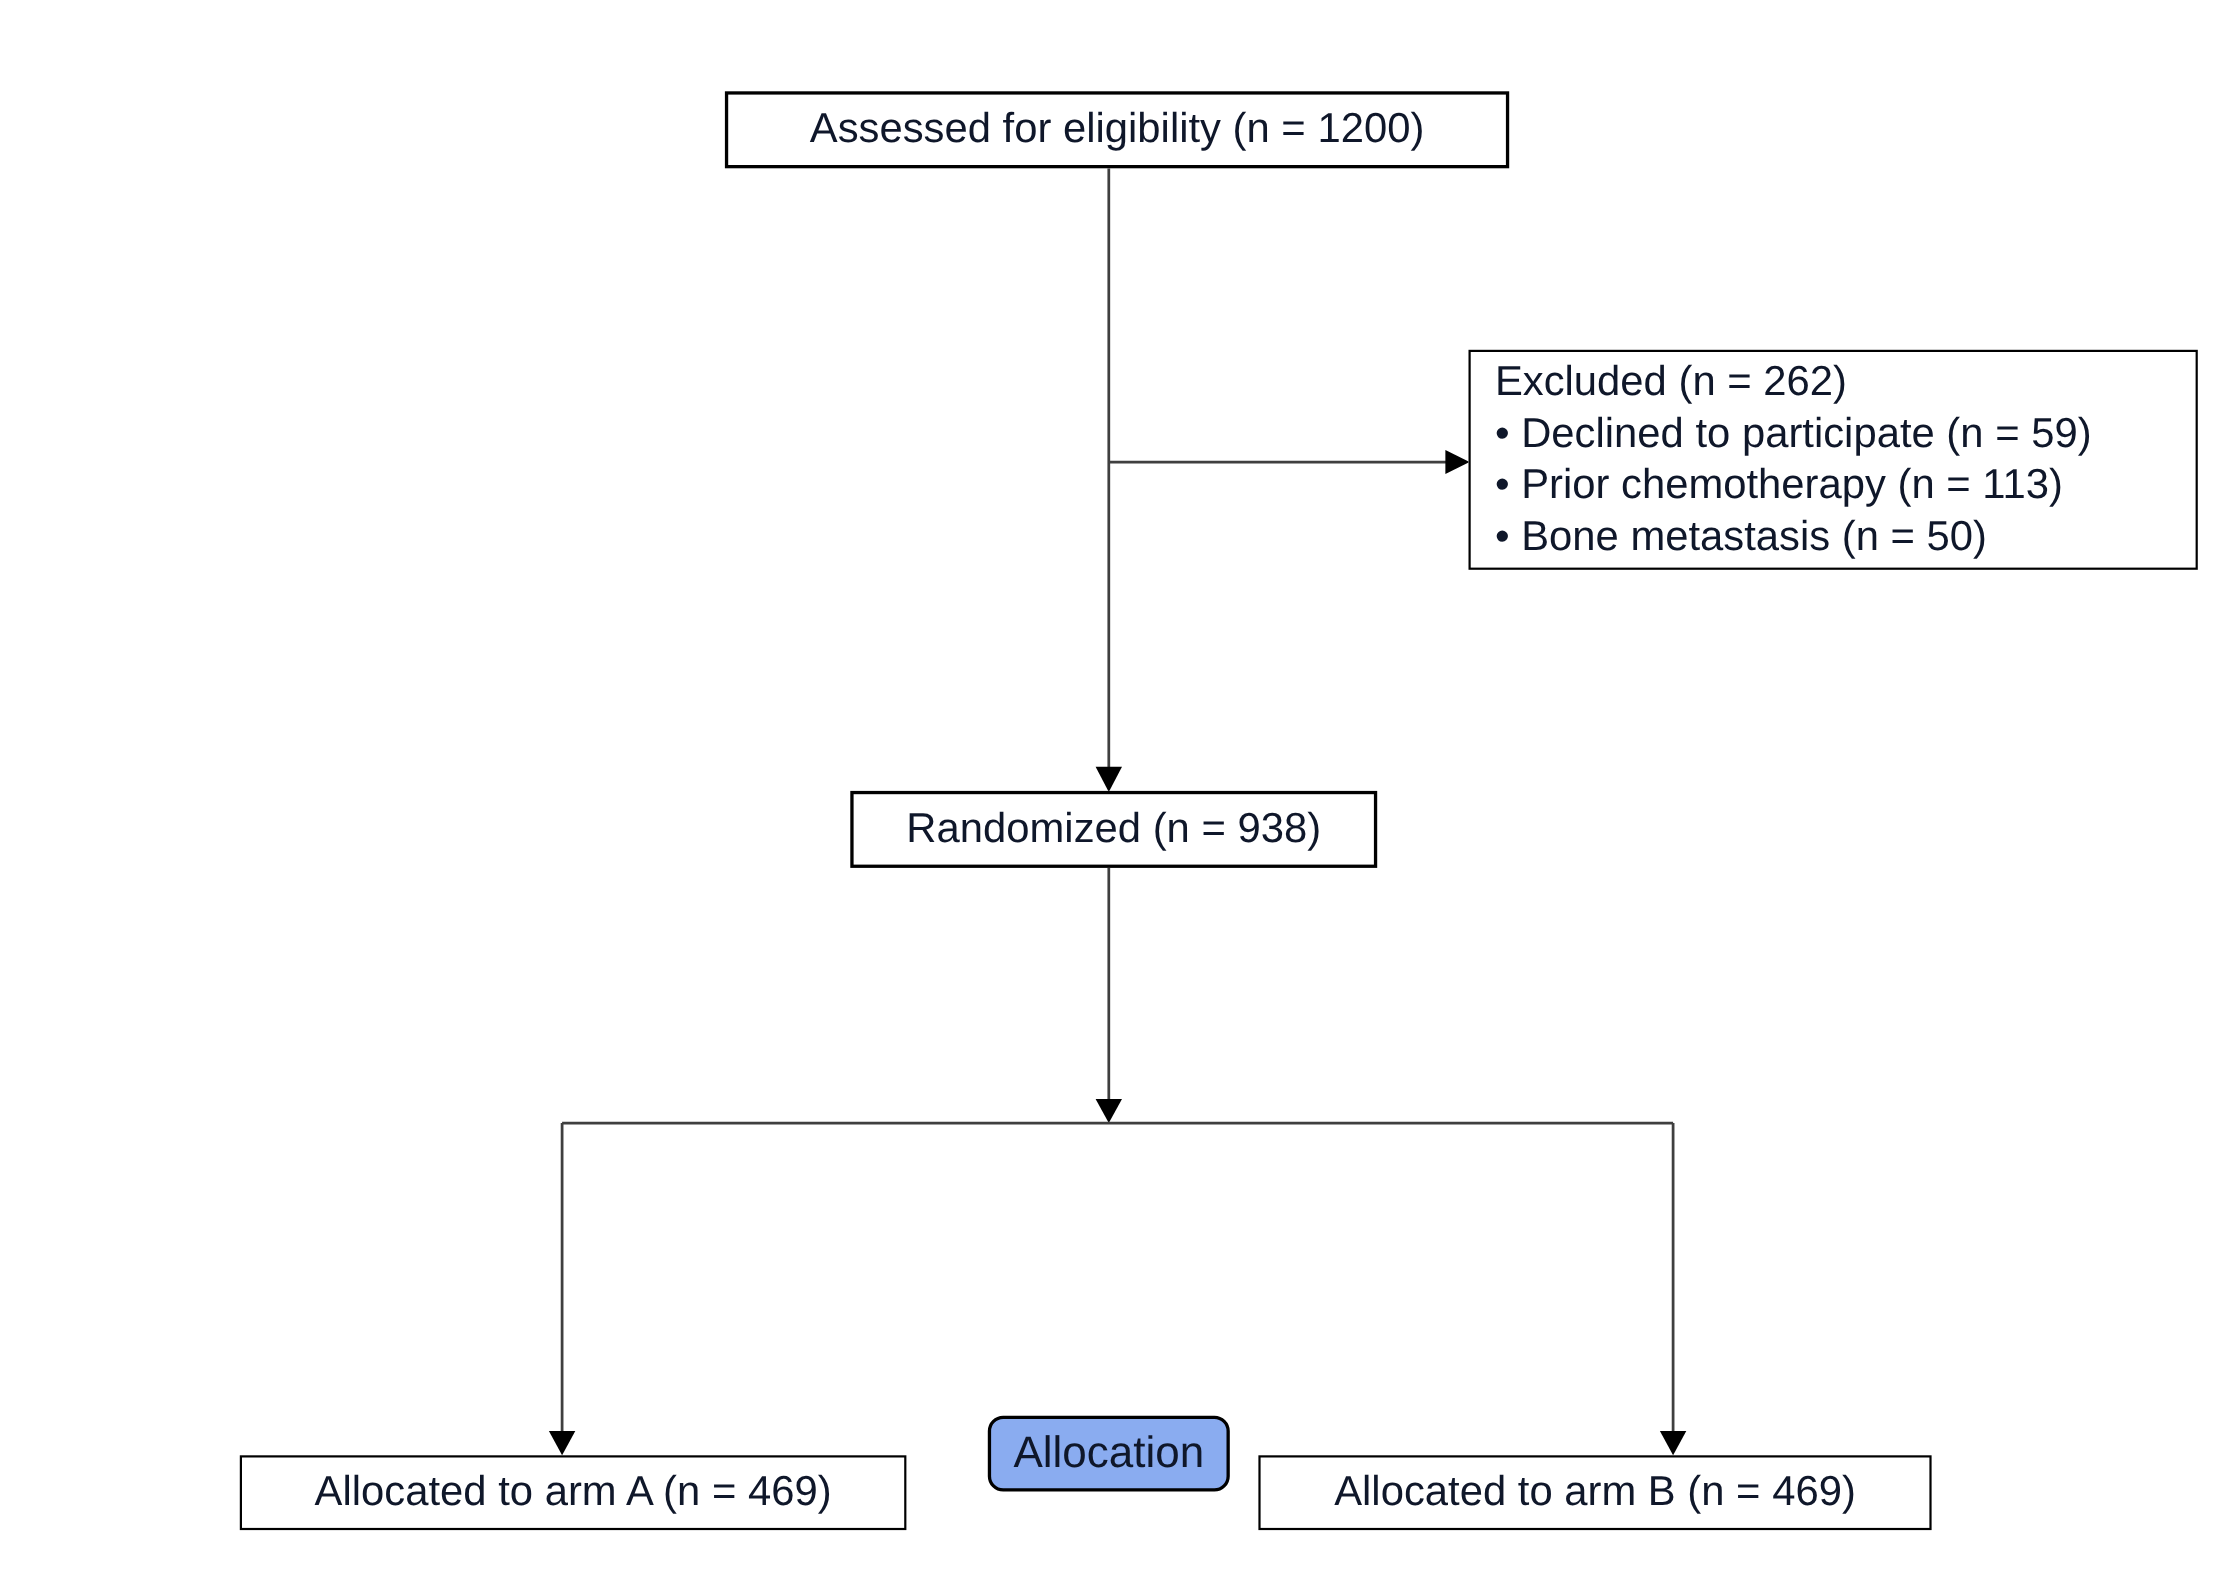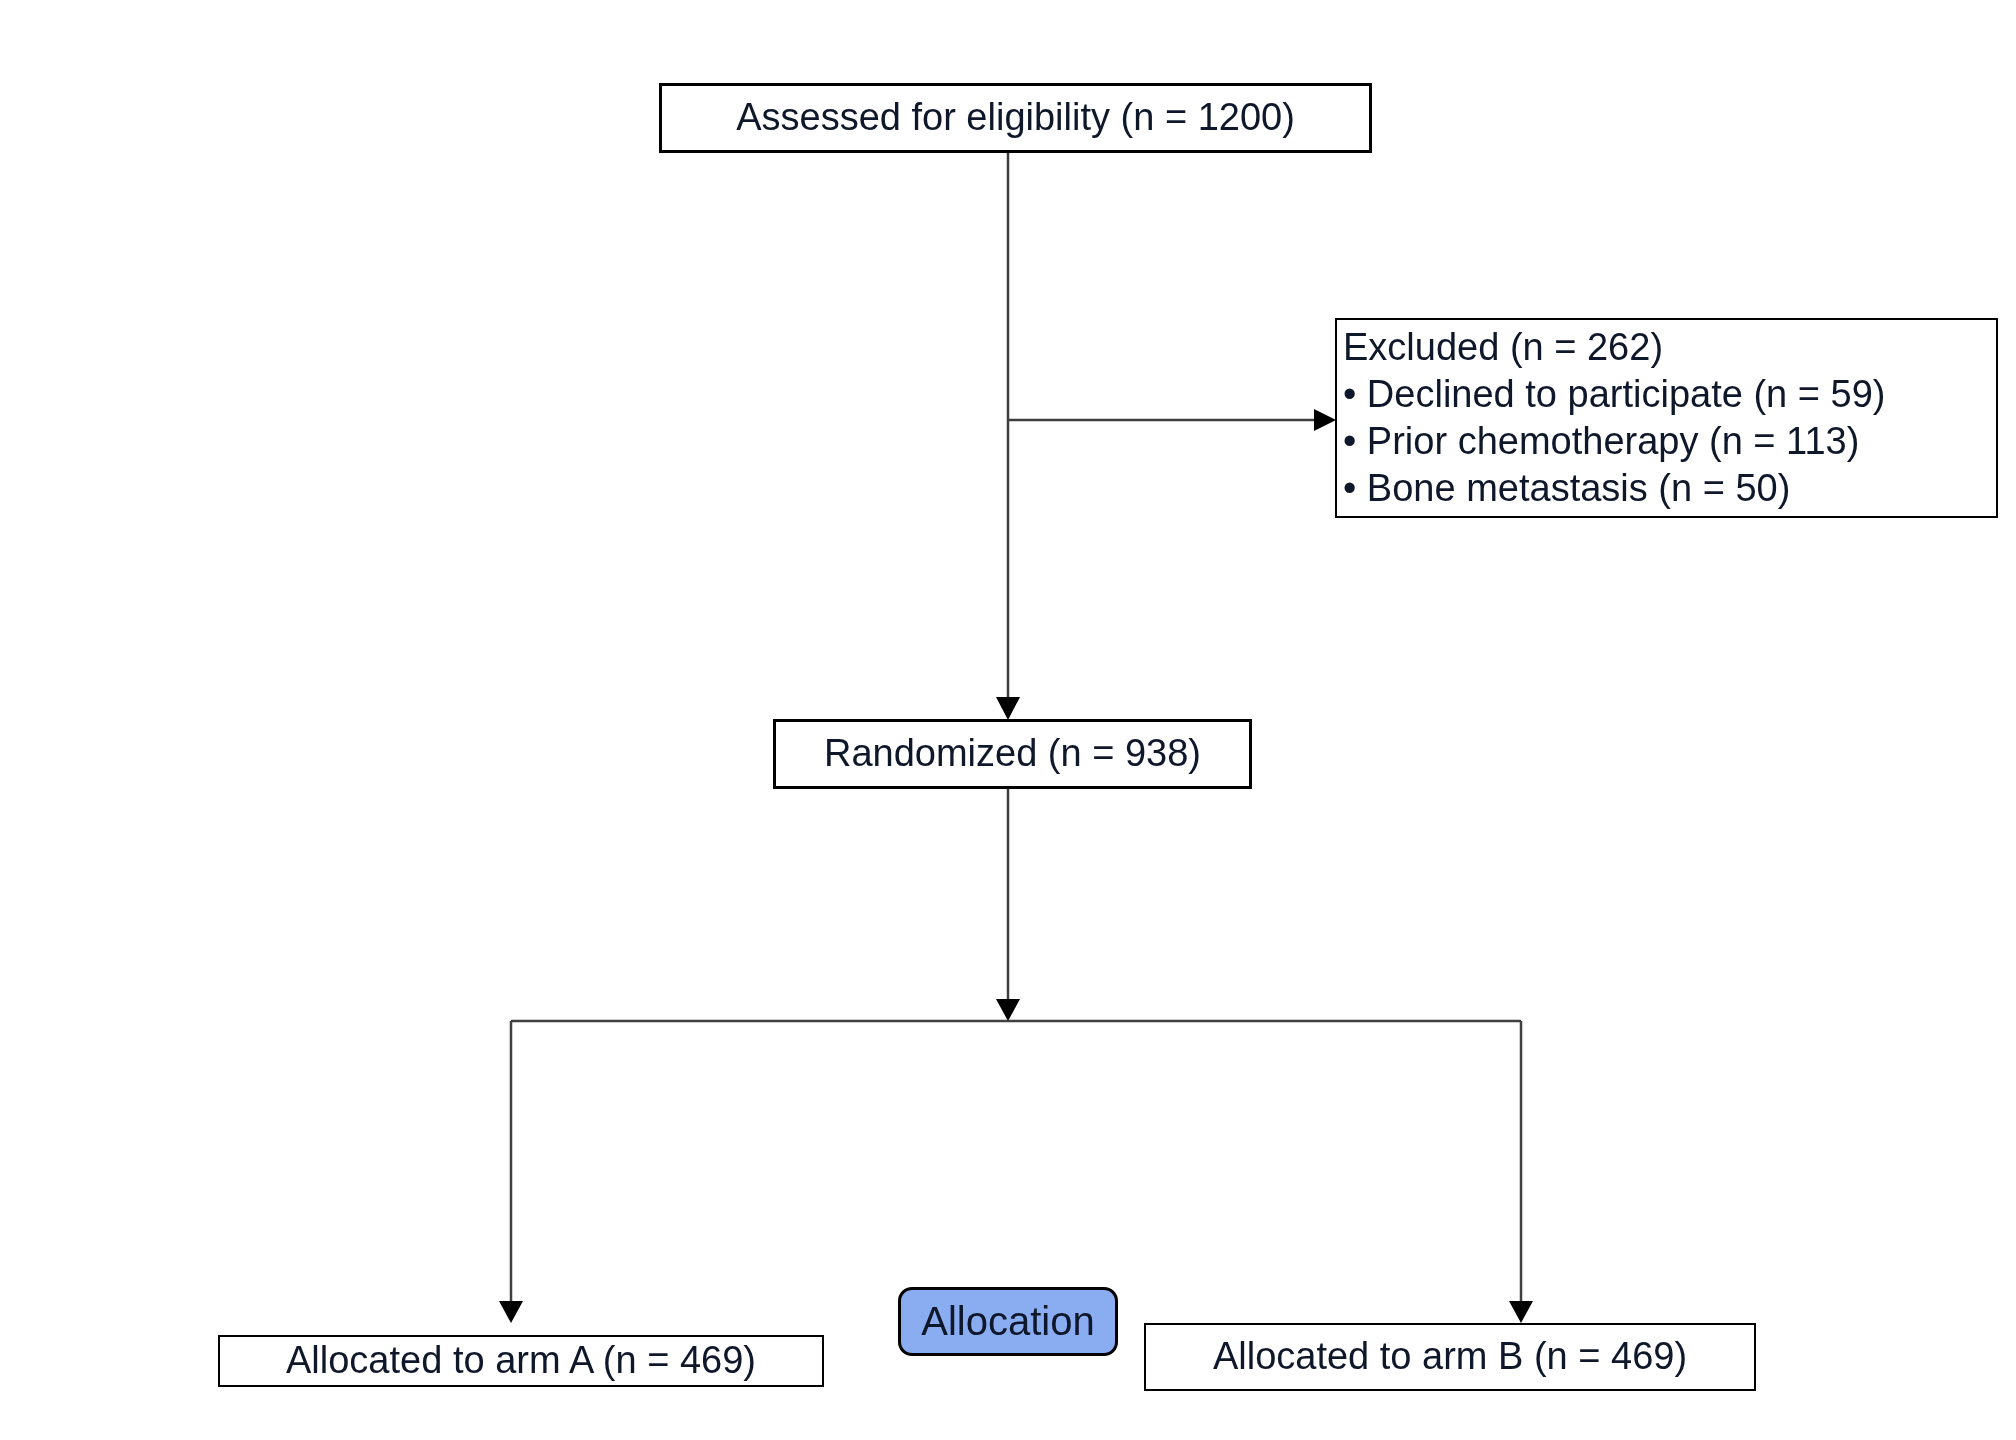--- a/index.html
+++ b/index.html
@@ -38,24 +38,24 @@
     white-space: nowrap;
   }
   .box--assessed   { left: 659px;  top: 83px;   width: 713px; height: 70px; }
   .box--randomized { left: 773px;  top: 719px;  width: 479px; height: 70px; }
   .box--excluded {
     left: 1335px; top: 318px; width: 663px; height: 200px;
     border-width: 2px;
     flex-direction: column;
     align-items: flex-start;
     justify-content: center;
-    padding-left: 6px;
+    padding-left: 22px;
     line-height: 47px;
   }
-  .box--arm-a { left: 218px;  top: 1323px; width: 606px; height: 52px; border-width: 2px; margin-top: 12px; }
+  .box--arm-a { left: 218px;  top: 1323px; width: 606px; height: 68px; border-width: 2px; }
   .box--arm-b { left: 1144px; top: 1323px; width: 612px; height: 68px; border-width: 2px; }
   .badge {
     position: absolute;
     box-sizing: border-box;
     left: 898px; top: 1287px; width: 220px; height: 69px;
     border: 3px solid #000000;
     border-radius: 14px;
     display: flex;
     align-items: center;
     justify-content: center;

